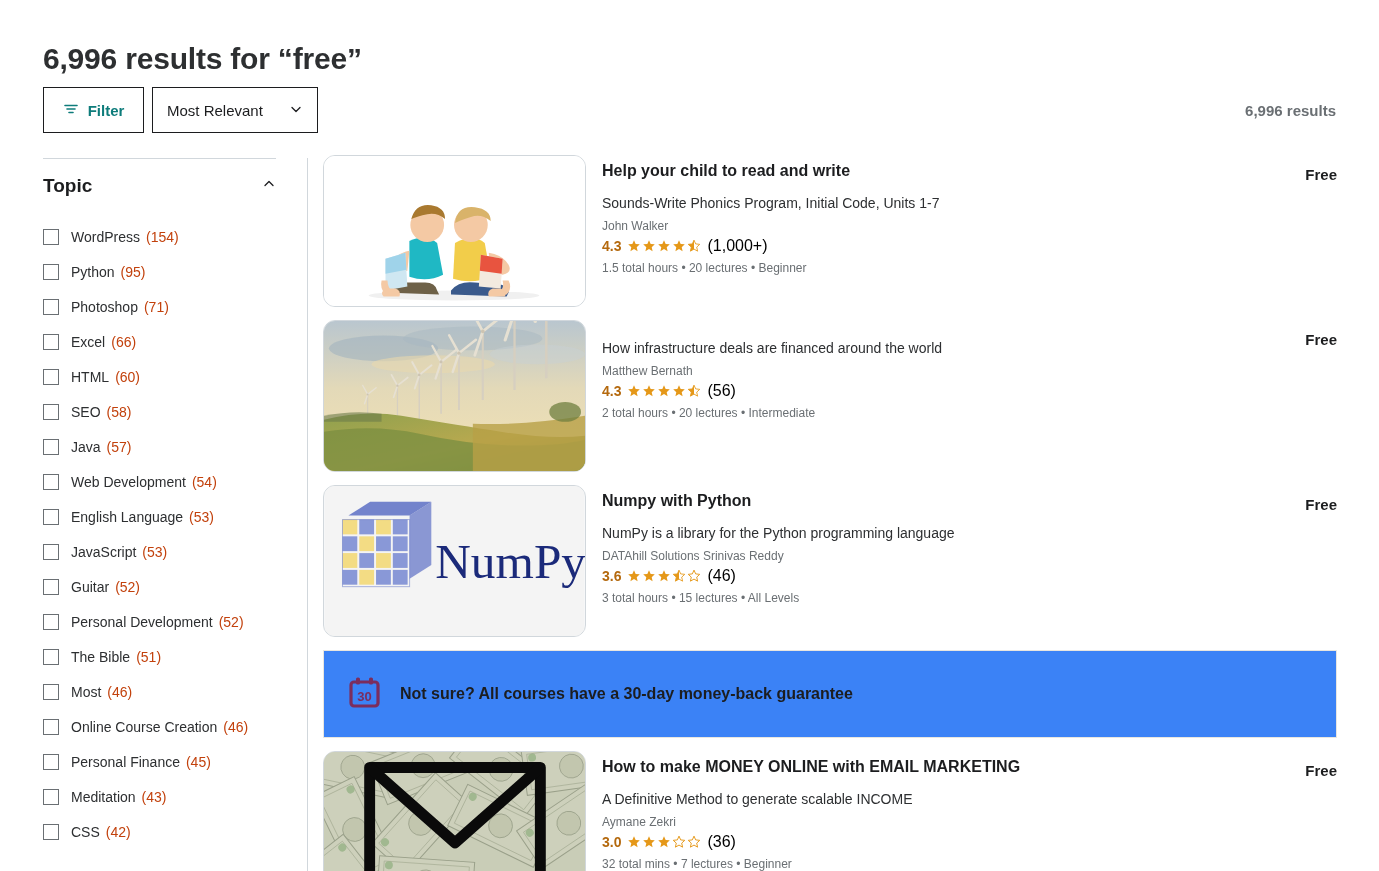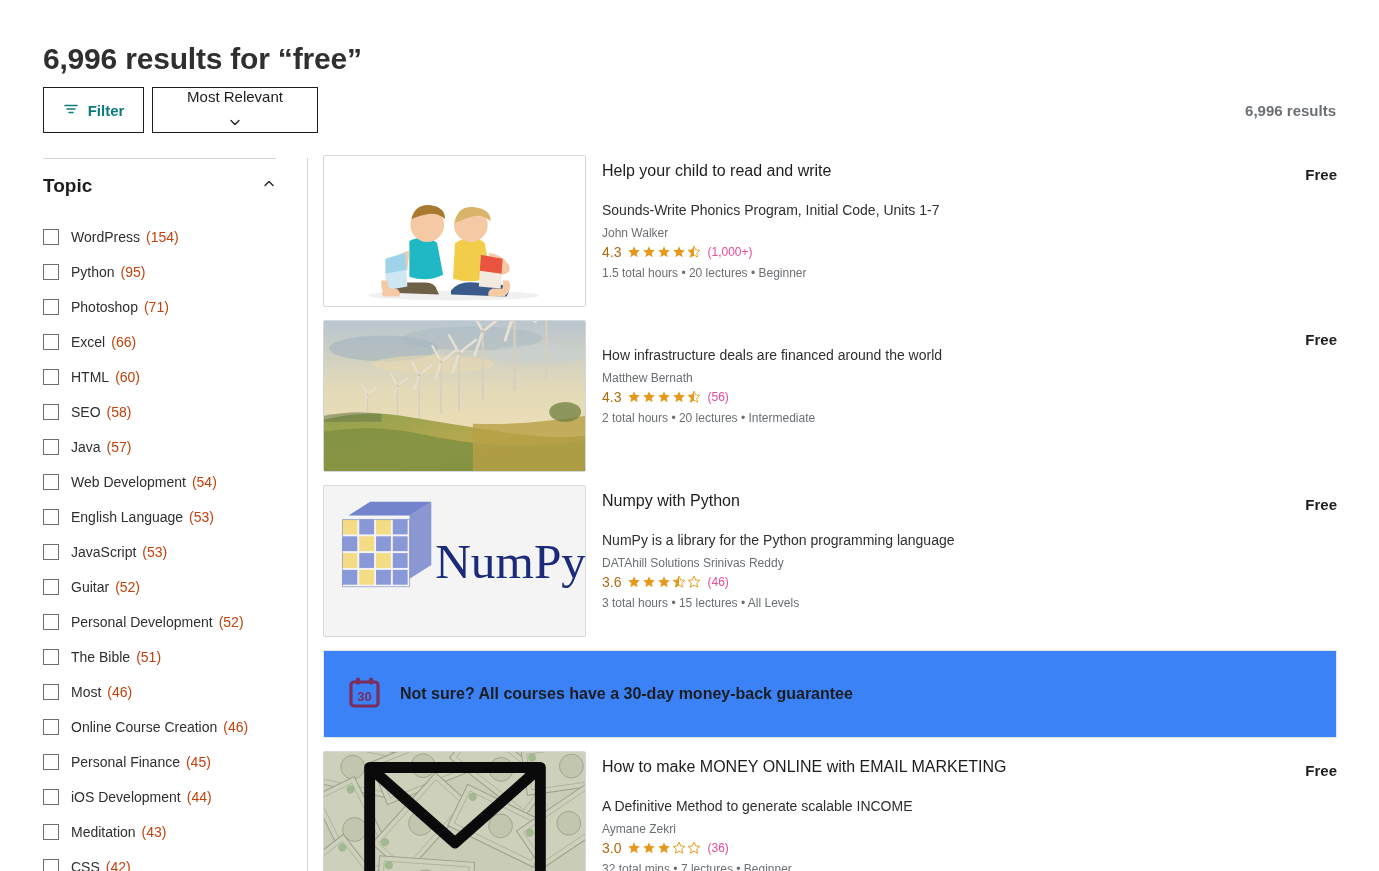--- a/index.html
+++ b/index.html
@@ -23,21 +23,21 @@
   
   .controls { position: absolute; left: 43px; top: 87px; display: flex; gap: 8px; }
   .btn {
     height: 46px; border: 1px solid #1c1d1f; background: #fff;
     display: flex; align-items: center; cursor: pointer;
     font-family: "Liberation Sans", sans-serif;
   }
   .filter-btn { width: 101px; justify-content: center; gap: 9px; }
   .filter-btn .label { font-size: 15px; font-weight: 700; color: #0e7c7b; }
   .filter-icon { display: block; }
-  .sort-btn { width: 166px; padding: 0 14px; justify-content: space-between; flex-direction: column; }
+  .sort-btn { width: 166px; padding: 0 14px; justify-content: space-between; }
   .sort-btn .label { font-size: 15px; font-weight: 400; color: #1c1d1f; }
   .chev { display: block; }
 
   .results-count {
     position: absolute; right: 43px; top: 102px;
     font-size: 15px; font-weight: 700; color: #6a6f73;
   }
 
   
   .sidebar { position: absolute; left: 43px; top: 158px; width: 254px; }
@@ -58,32 +58,32 @@
   .topic-label { font-size: 14px; color: #2d2f31; white-space: nowrap; }
   .topic-count { font-size: 14px; color: #c2410c; margin-left: 6px; }
 
   .vline { position: absolute; left: 307px; top: 158px; width: 1px; height: 713px; background: #d1d7dc; }
 
   
   .course-list { position: absolute; left: 323px; top: 155px; width: 1014px; }
   .course-card { display: flex; position: relative; margin-bottom: 13px; }
   .thumb {
     width: 263px; height: 152px; flex: none; border: 1px solid #d1d7dc;
-    border-radius: 2px; overflow: hidden; background: #f7f9fa;
+    border-radius: 12px; overflow: hidden; background: #f7f9fa;
   }
   .thumb svg { display: block; width: 100%; height: 100%; }
   .course-info { padding-left: 16px; padding-top: 6px; flex: 1; min-width: 0; }
-  .course-title { font-size: 16px; font-weight: 400; color: #1c1d1f; line-height: 1.25; }
-  .course-sub { font-size: 14px; color: #2d2f31; margin-top: 20px; line-height: 1.3; }
+  .course-title { font-size: 16px; font-weight: 700; color: #1c1d1f; line-height: 1.25; }
+  .course-sub { font-size: 14px; color: #2d2f31; margin-top: 13px; line-height: 1.3; }
   .course-author { font-size: 12px; color: #6a6f73; margin-top: 7px; }
   .rating-row { display: flex; align-items: center; margin-top: 4px; }
-  .rating-num { font-size: 14px; font-weight: 400; color: #b4690e; margin-right: 6px; }
+  .rating-num { font-size: 14px; font-weight: 700; color: #b4690e; margin-right: 6px; }
   .stars { display: flex; align-items: center; gap: 1px; }
   .stars svg { display: block; }
-  .rating-count { font-size: 12px; color: #ec4899; margin-left: 6px; }
+  .rating-count { font-size: 16px; color: #000000; margin-left: 6px; }
   .course-meta { font-size: 12px; color: #6a6f73; margin-top: 6px; }
   .price { position: absolute; right: 0; top: 11px; font-size: 15px; font-weight: 700; color: #1c1d1f; }
 
   
   .guarantee {
     width: 1014px; height: 88px; background: #3b82f6; border: 1px solid #e8e6e0;
     display: flex; align-items: center; padding-left: 24px; margin-bottom: 13px;
   }
   .guarantee .cal { flex: none; margin-right: 19px; }
   .guarantee .text { font-size: 16px; font-weight: 700; color: #1c1d1f; }
@@ -204,25 +204,20 @@
         </div>
         <div class="topic-item">
           <span class="cb"></span>
           <span class="topic-label">Online Course Creation</span>
           <span class="topic-count">(46)</span>
         </div>
         <div class="topic-item">
           <span class="cb"></span>
           <span class="topic-label">Personal Finance</span>
           <span class="topic-count">(45)</span>
-        </div>
-        <div class="topic-item">
-          <span class="cb"></span>
-          <span class="topic-label">iOS Development</span>
-          <span class="topic-count">(44)</span>
         </div>
         <div class="topic-item">
           <span class="cb"></span>
           <span class="topic-label">Meditation</span>
           <span class="topic-count">(43)</span>
         </div>
         <div class="topic-item">
           <span class="cb"></span>
           <span class="topic-label">CSS</span>
           <span class="topic-count">(42)</span>

